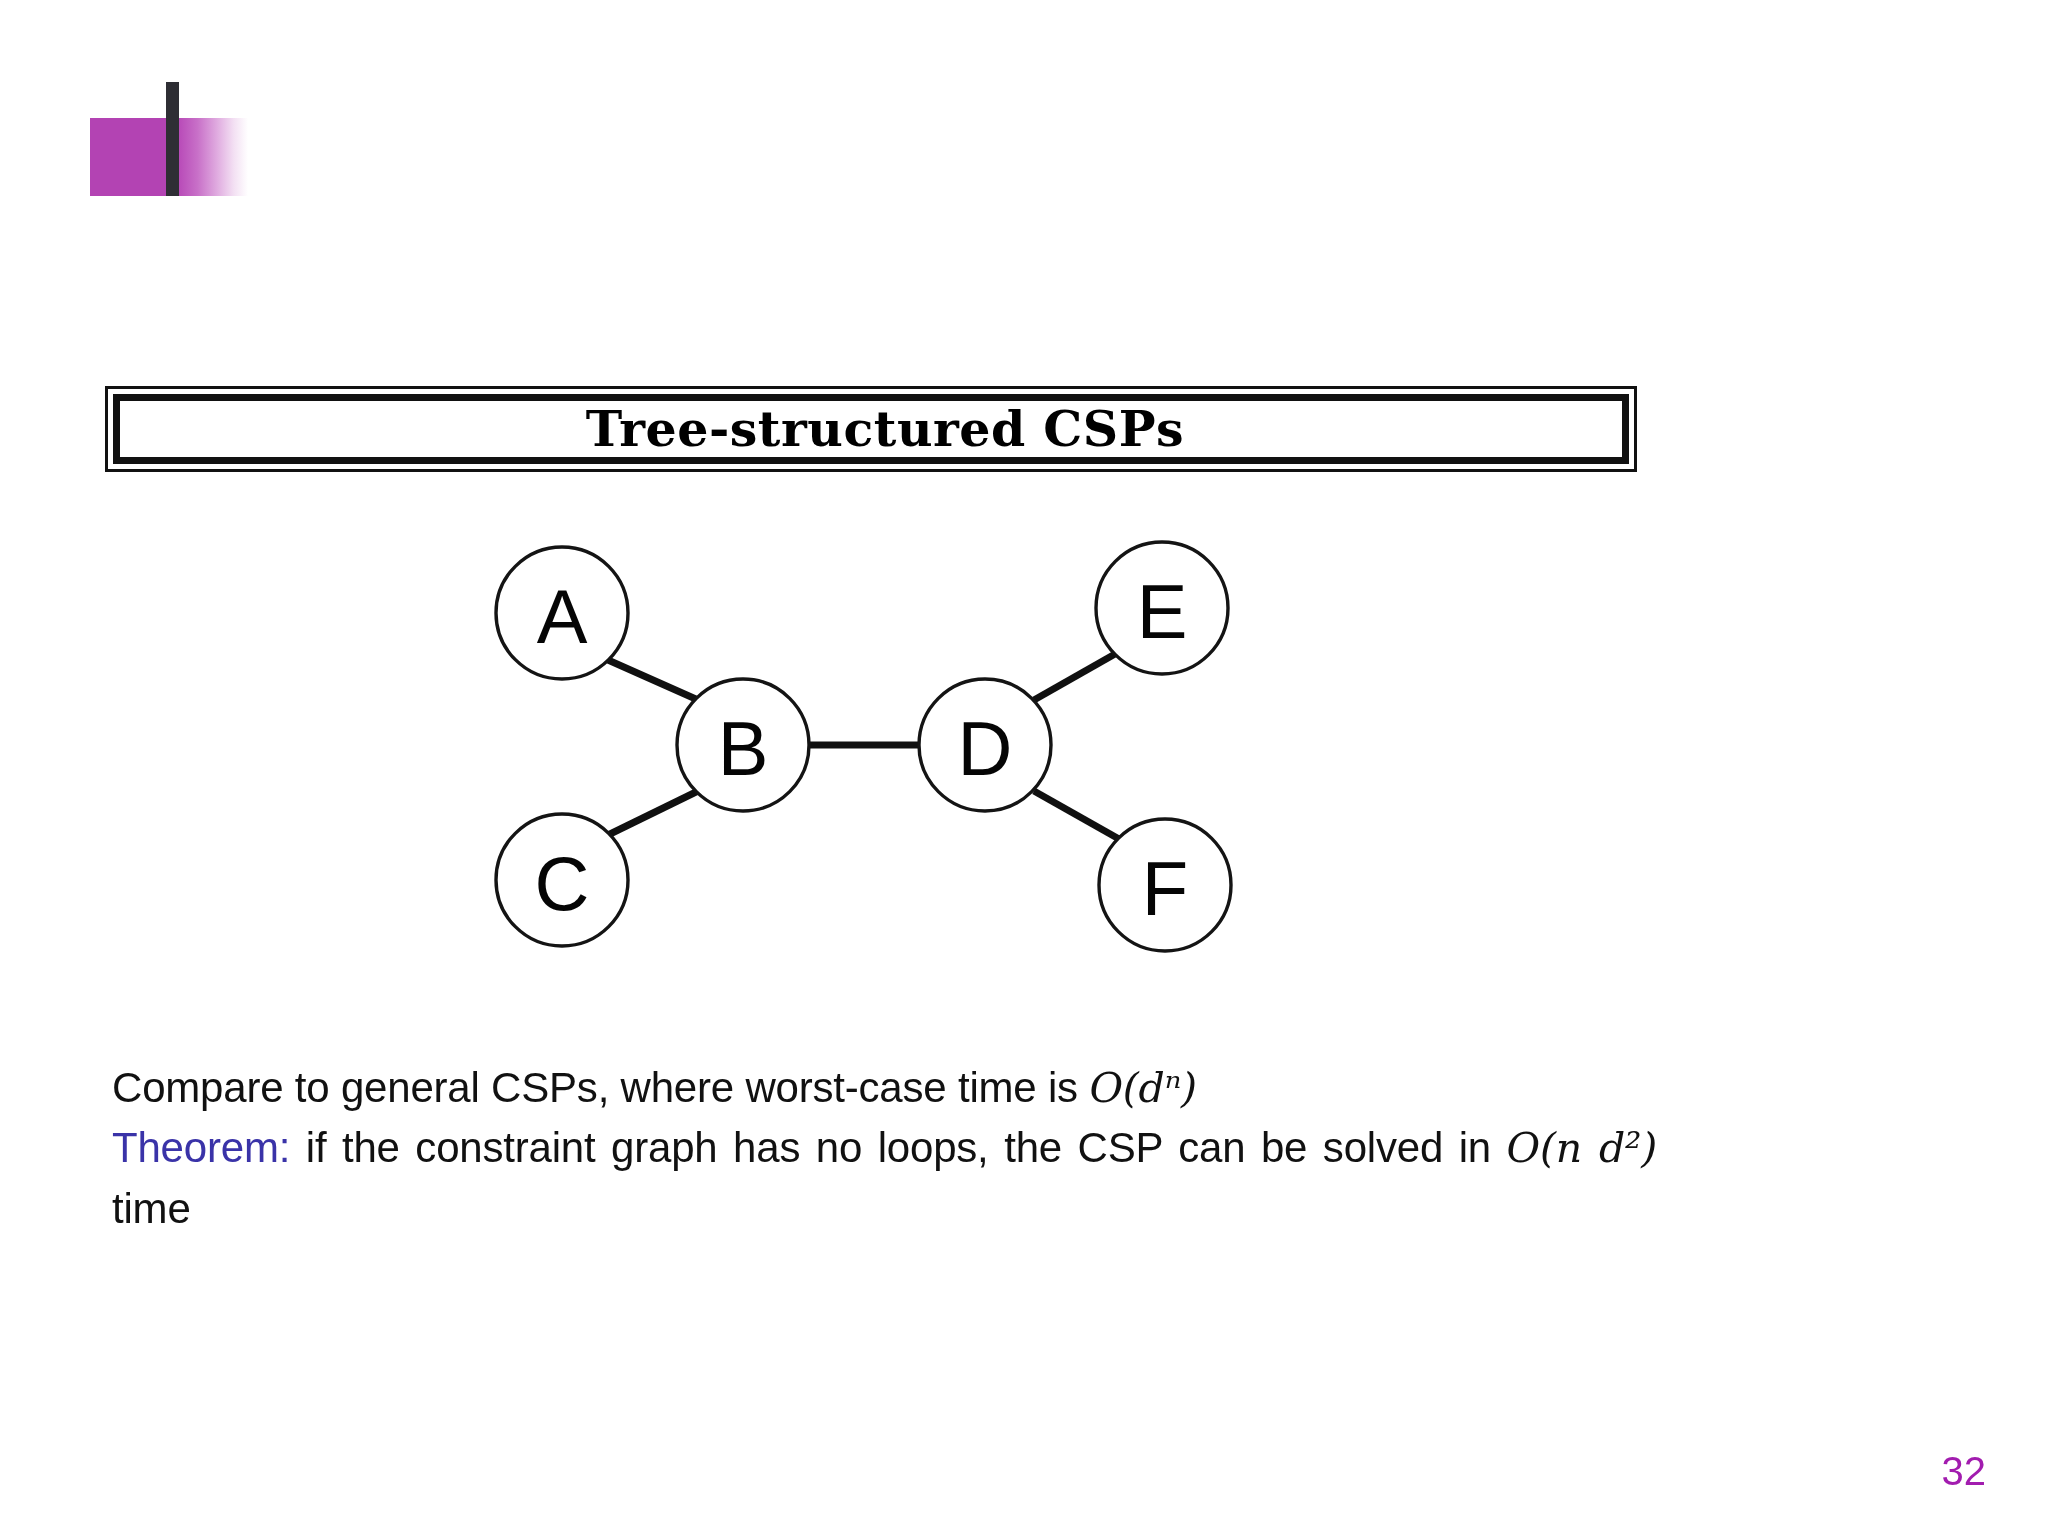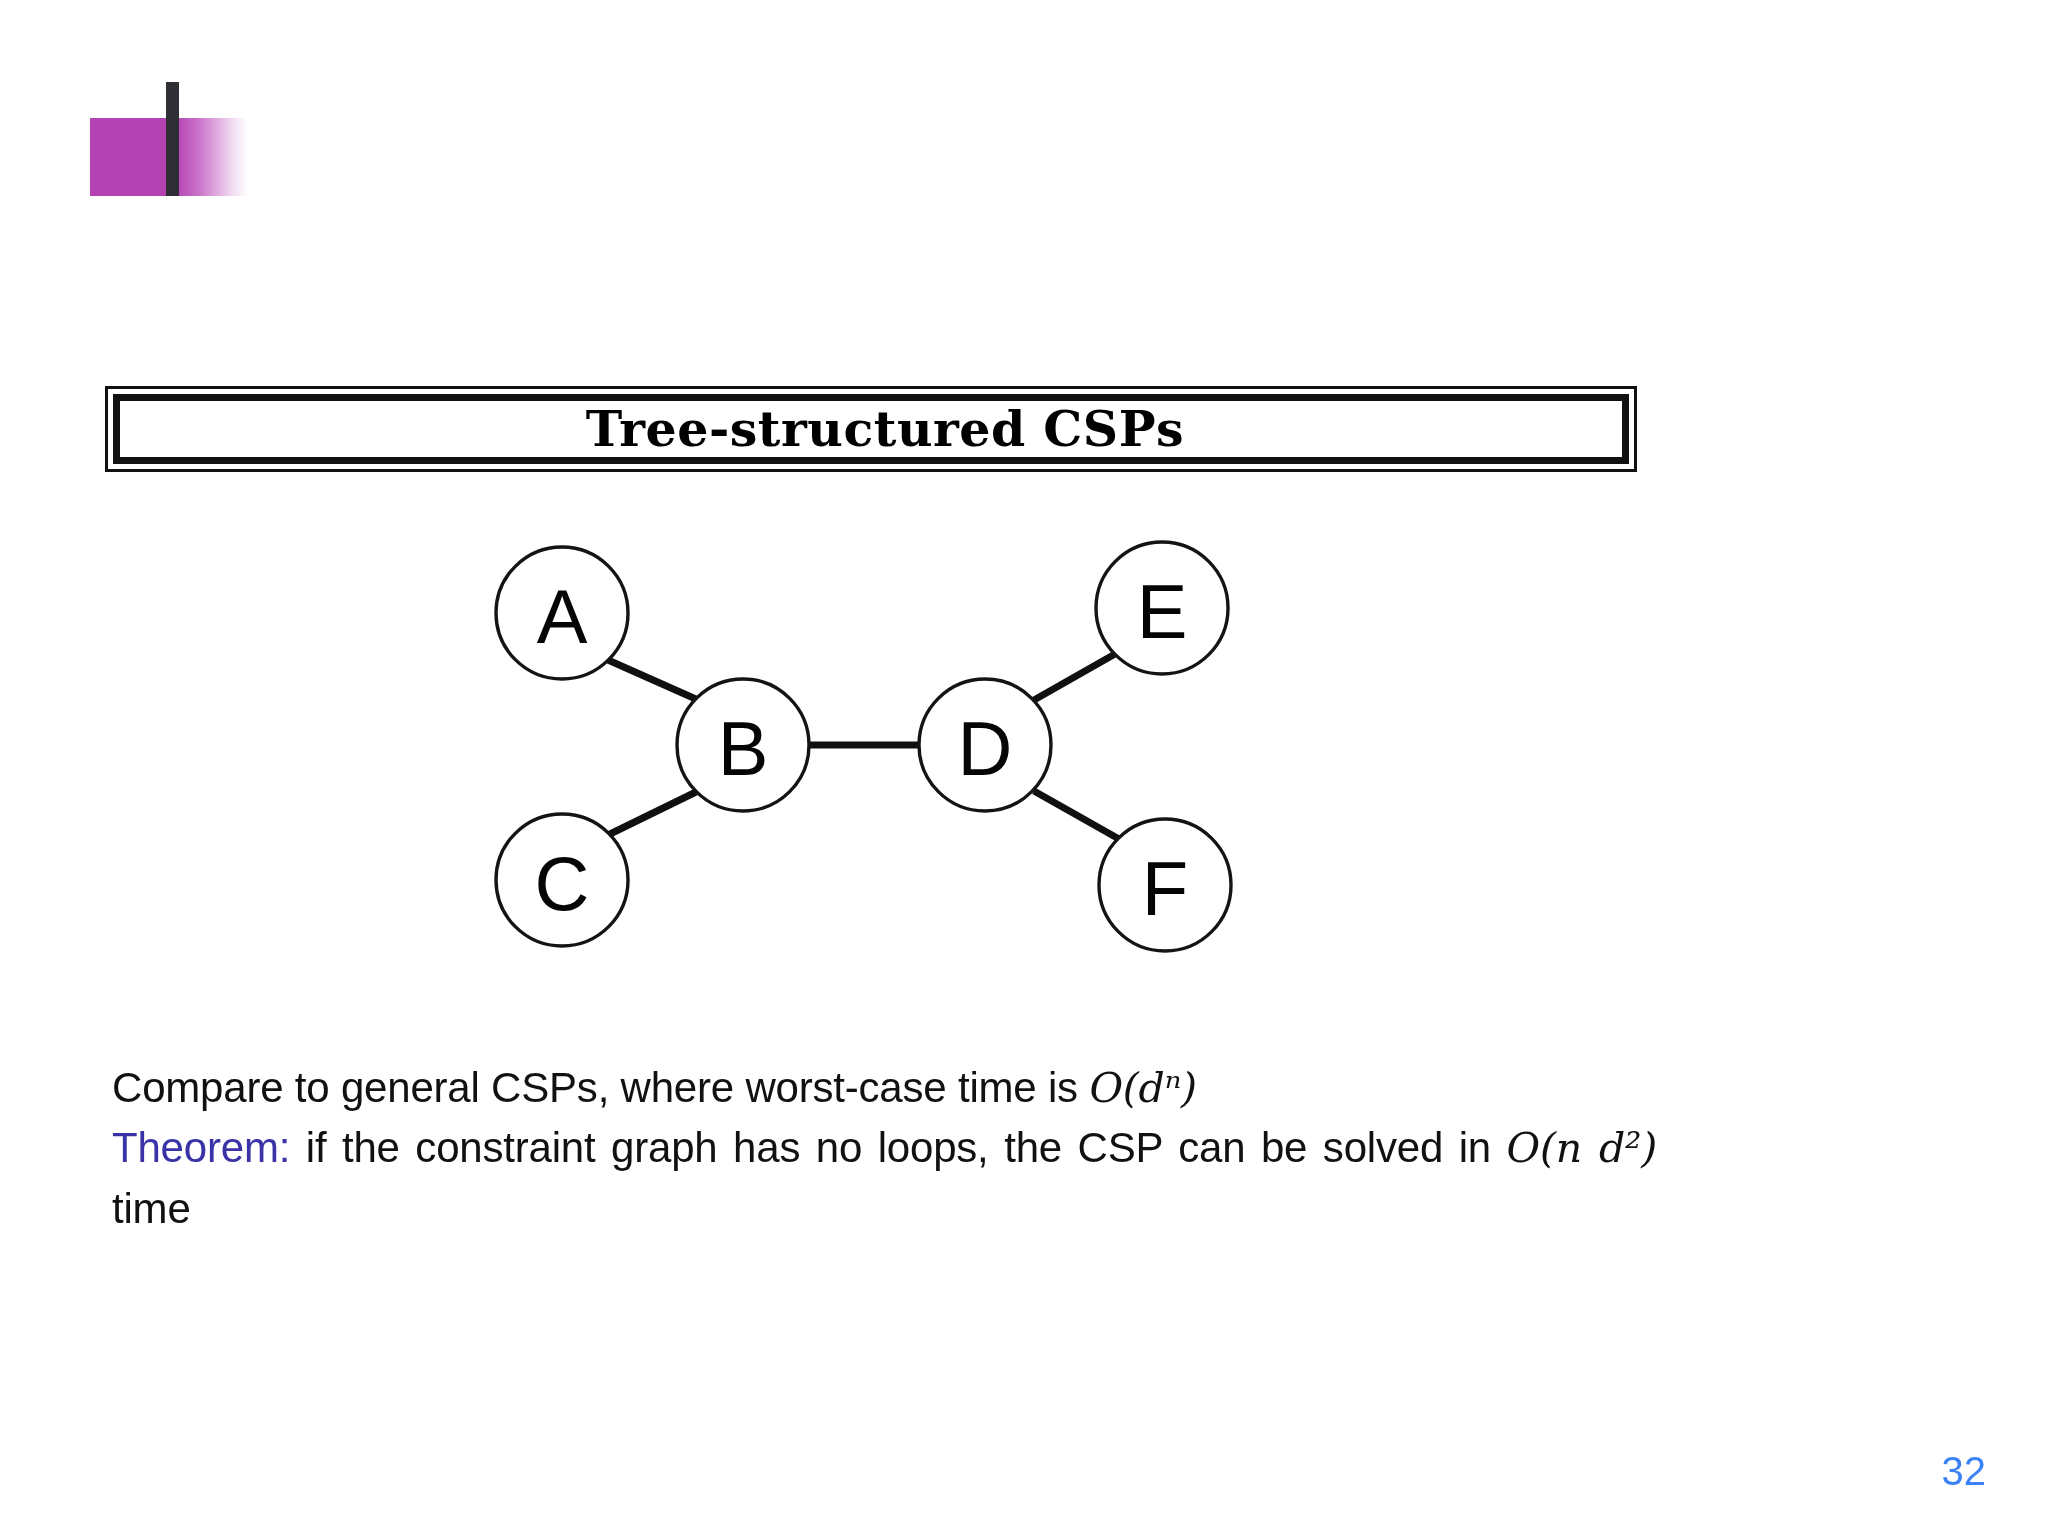--- a/index.html
+++ b/index.html
@@ -137,21 +137,21 @@
     font-style: italic;
     font-size: 41px;
   }
 
   
   #page-number {
     position: absolute;
     right: 62px;
     bottom: 42px;
     font-size: 40px;
-    color: #3b82f6;
+    color: #a21caf;
   }
 </style>
 </head>
 <body>
 
 <div id="slide">
 
   <div id="deco">
     <div id="deco-bar"></div>
     <div id="deco-tick"></div>

